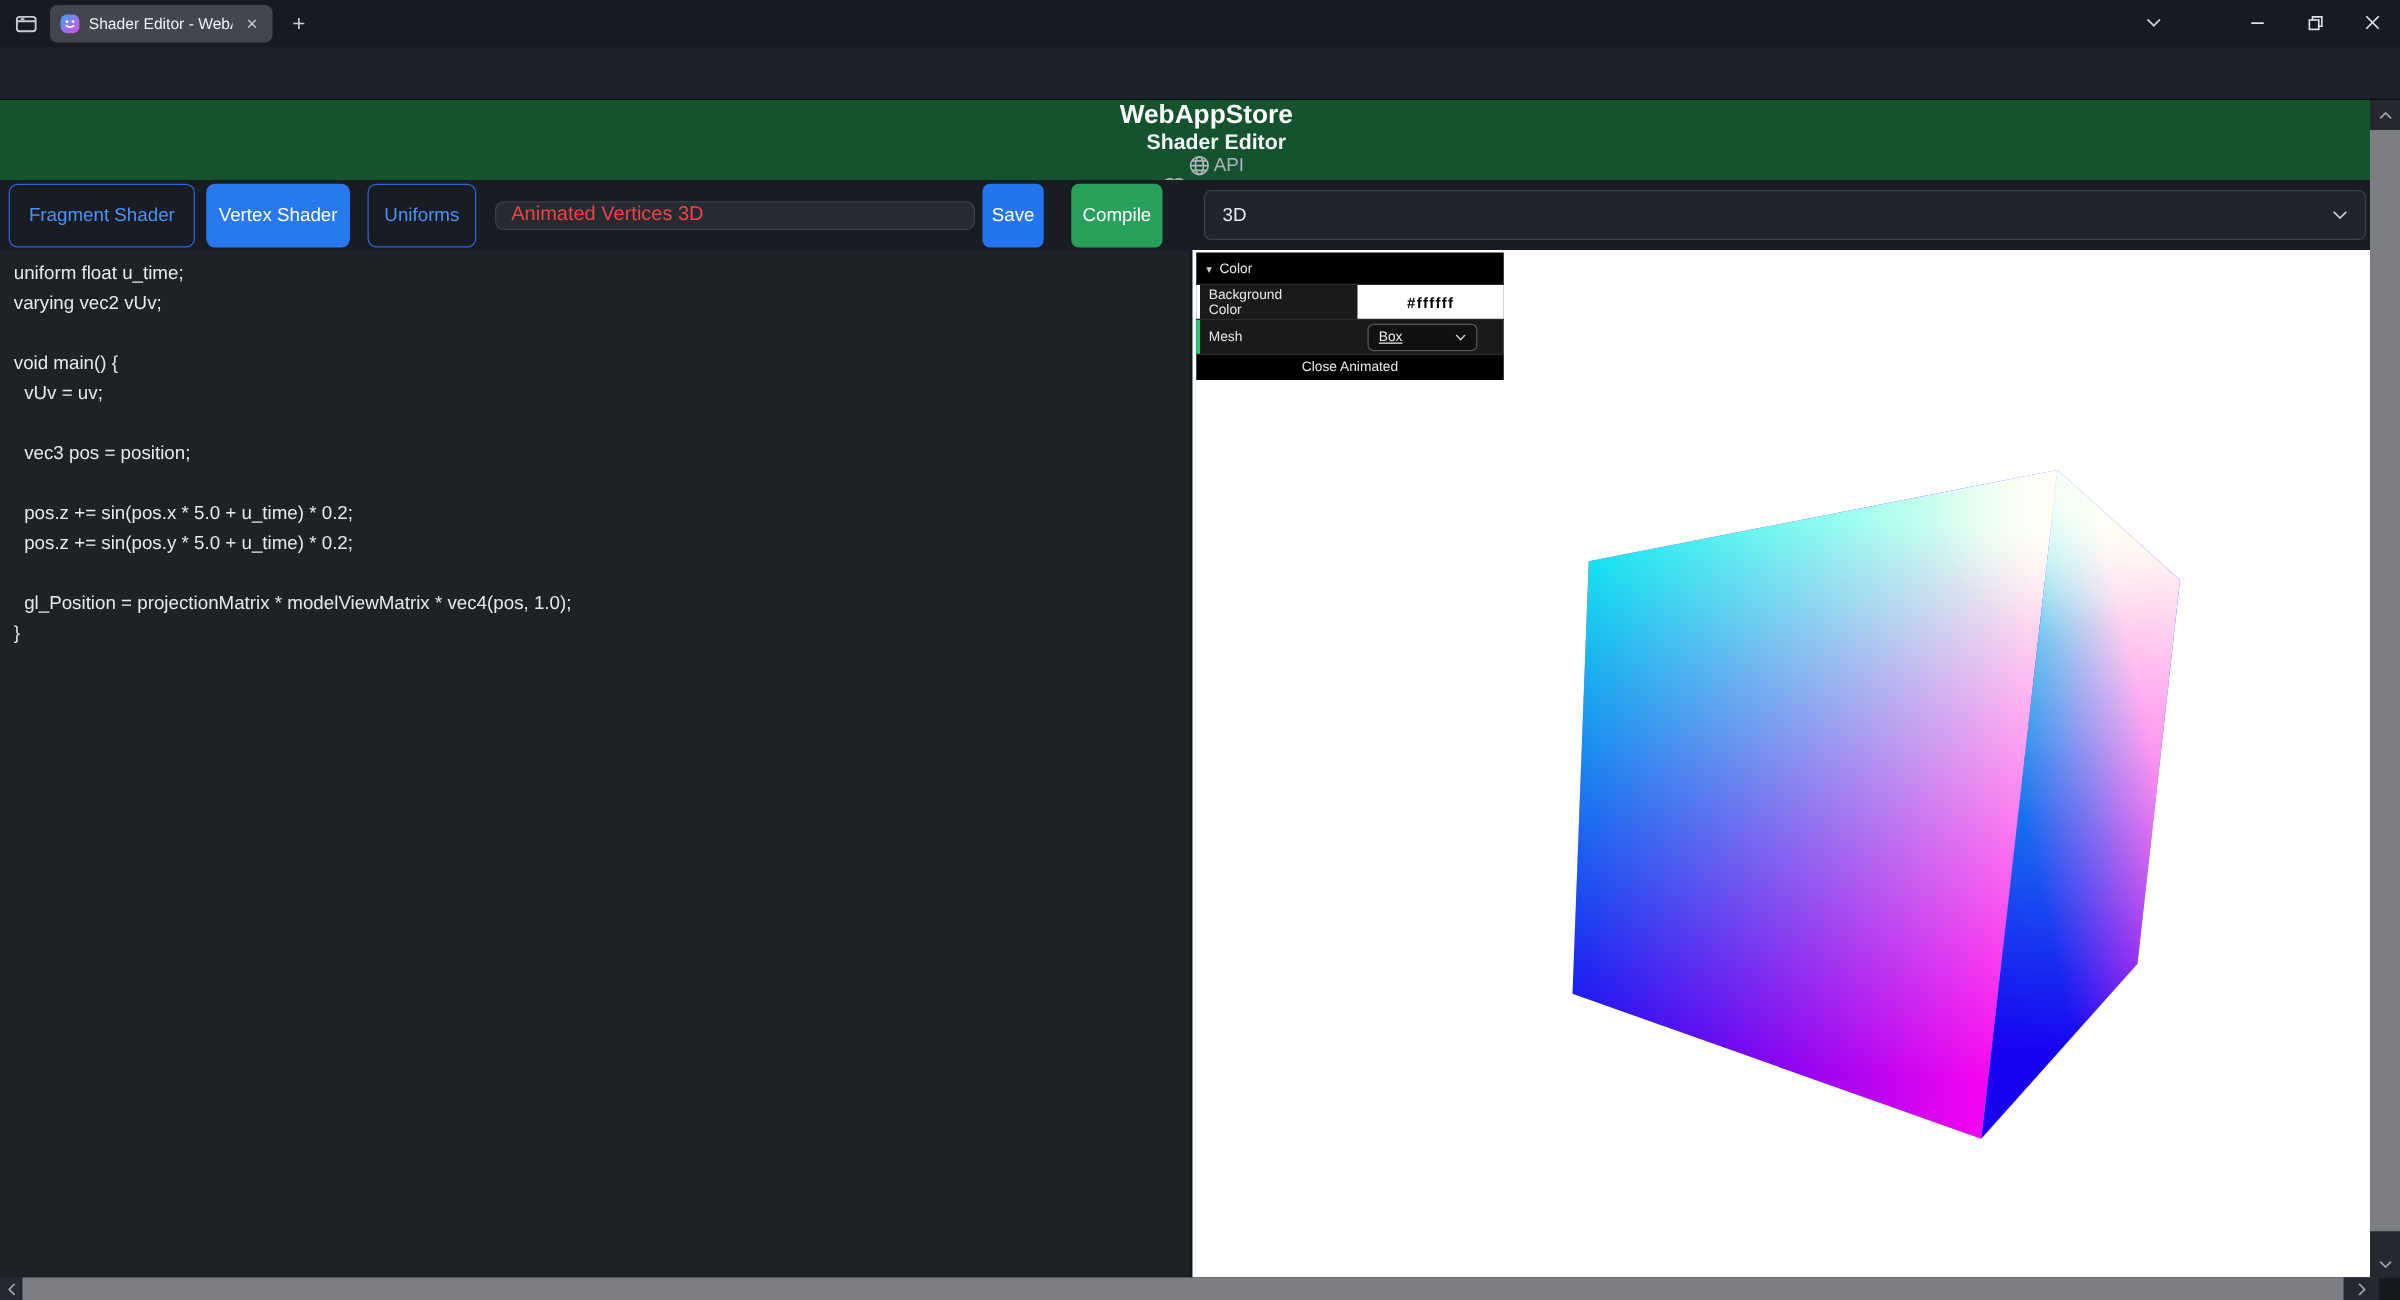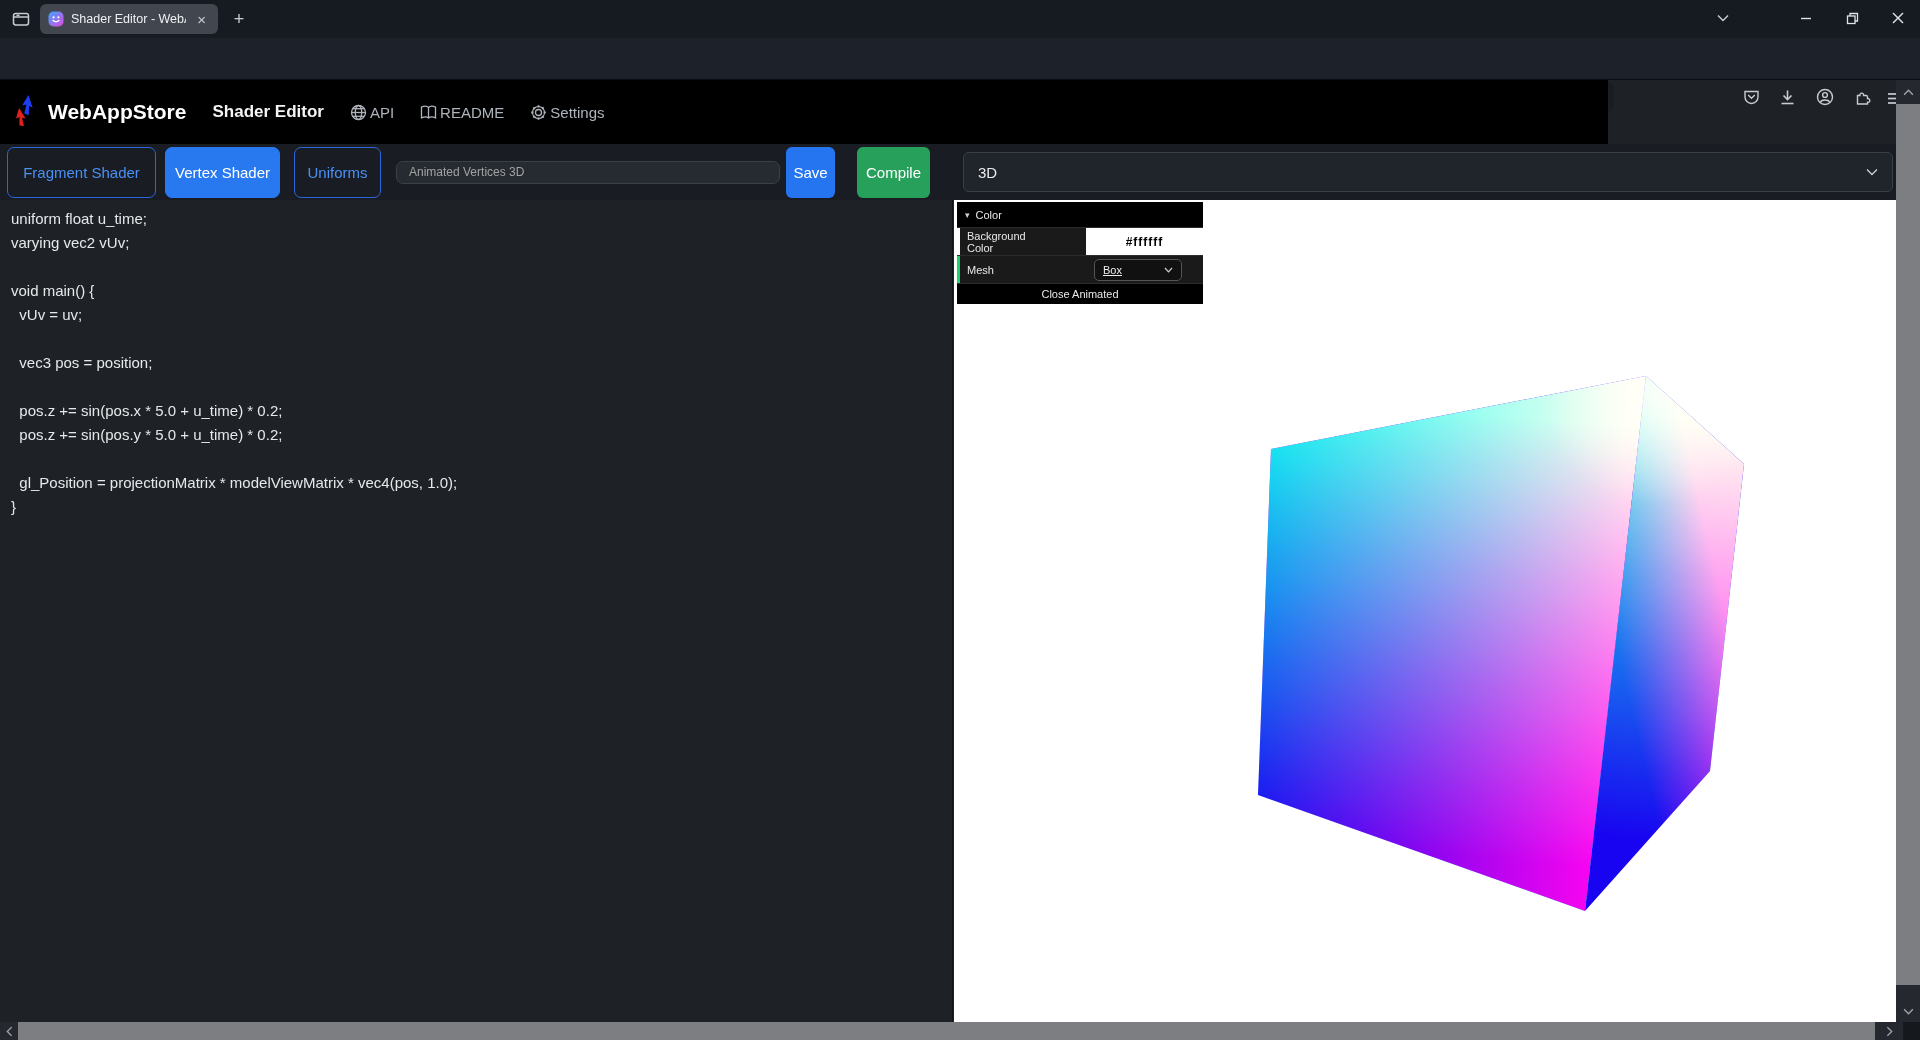--- a/index.html
+++ b/index.html
@@ -28,36 +28,36 @@
   .navicon { width:26px; height:26px; top:46px; display:flex; align-items:center; justify-content:center; }
   .urlfield {
     left:232px; top:44px; width:1382px; height:30px; background:#191d24;
     border-radius:8px; display:flex; align-items:center; padding:0 10px; gap:10px;
   }
   .urltext { font-size:13px; white-space:nowrap; overflow:hidden; flex:1; }
   .url-host { color:#dcdfe4; }
   .url-rest { color:#868c94; }
 
   
-  .appheader { left:0; top:80px; width:1608px; height:64px; background:#000000;
-    display:flex; align-items:center; padding:0 12px; }
+  .appheader { left:0; top:80px; width:1920px; height:64px; background:#14532d;
+    display:flex; align-items:center; padding:0 12px;flex-direction:column; }
   .brand { color:#ffffff; font-size:21px; font-weight:bold; margin-left:10px; }
   .apptitle { color:#f2f4f6; font-size:17px; font-weight:600; margin-left:26px; }
   .applink { display:flex; align-items:center; gap:3px; color:#aeb4bc; font-size:15px; margin-left:26px; cursor:pointer; }
 
   .toolbar { left:0; top:144px; width:1920px; height:56px; background:#191d23; }
   .tb-left { position:absolute; left:0; top:0; width:953px; height:56px; display:flex; align-items:center; padding-left:7px; }
   .btn { height:51px; border-radius:7px; font-size:15px; display:flex; align-items:center; justify-content:center; white-space:nowrap; cursor:pointer; }
   .btn-outline { border:1px solid #2a66d9; color:#4a90f5; background:transparent; }
   .btn-filled-blue { background:#2878f0; border:1px solid #2878f0; color:#fff; }
   .btn-save { background:#2575f0; color:#fff; border-radius:6px; }
   .btn-compile { background:#27a05c; color:#fff; border-radius:6px; }
   .name-input {
     height:23px; background:#262a31; border:1px solid #3b4046; border-radius:7px;
-    color:#a3a3a3; font-size:12px; padding:0 12px; outline:none; font-family:"Liberation Sans", sans-serif;
+    color:#ef4444; font-size:16px; padding:0 12px; outline:none; font-family:"Liberation Sans", sans-serif;
   }
   .mode-select {
     position:absolute; left:963px; top:8px; width:930px; height:40px; background:#20242b;
     border:1px solid #3a4046; border-radius:6px; display:flex; align-items:center;
     padding:0 14px; color:#e8eaec; font-size:15px; cursor:pointer;
   }
 
   
   .codepanel { left:0; top:200px; width:953px; height:822px; background:#1e2227; border-right:1px solid #0f1216; }
   .codepanel pre {

